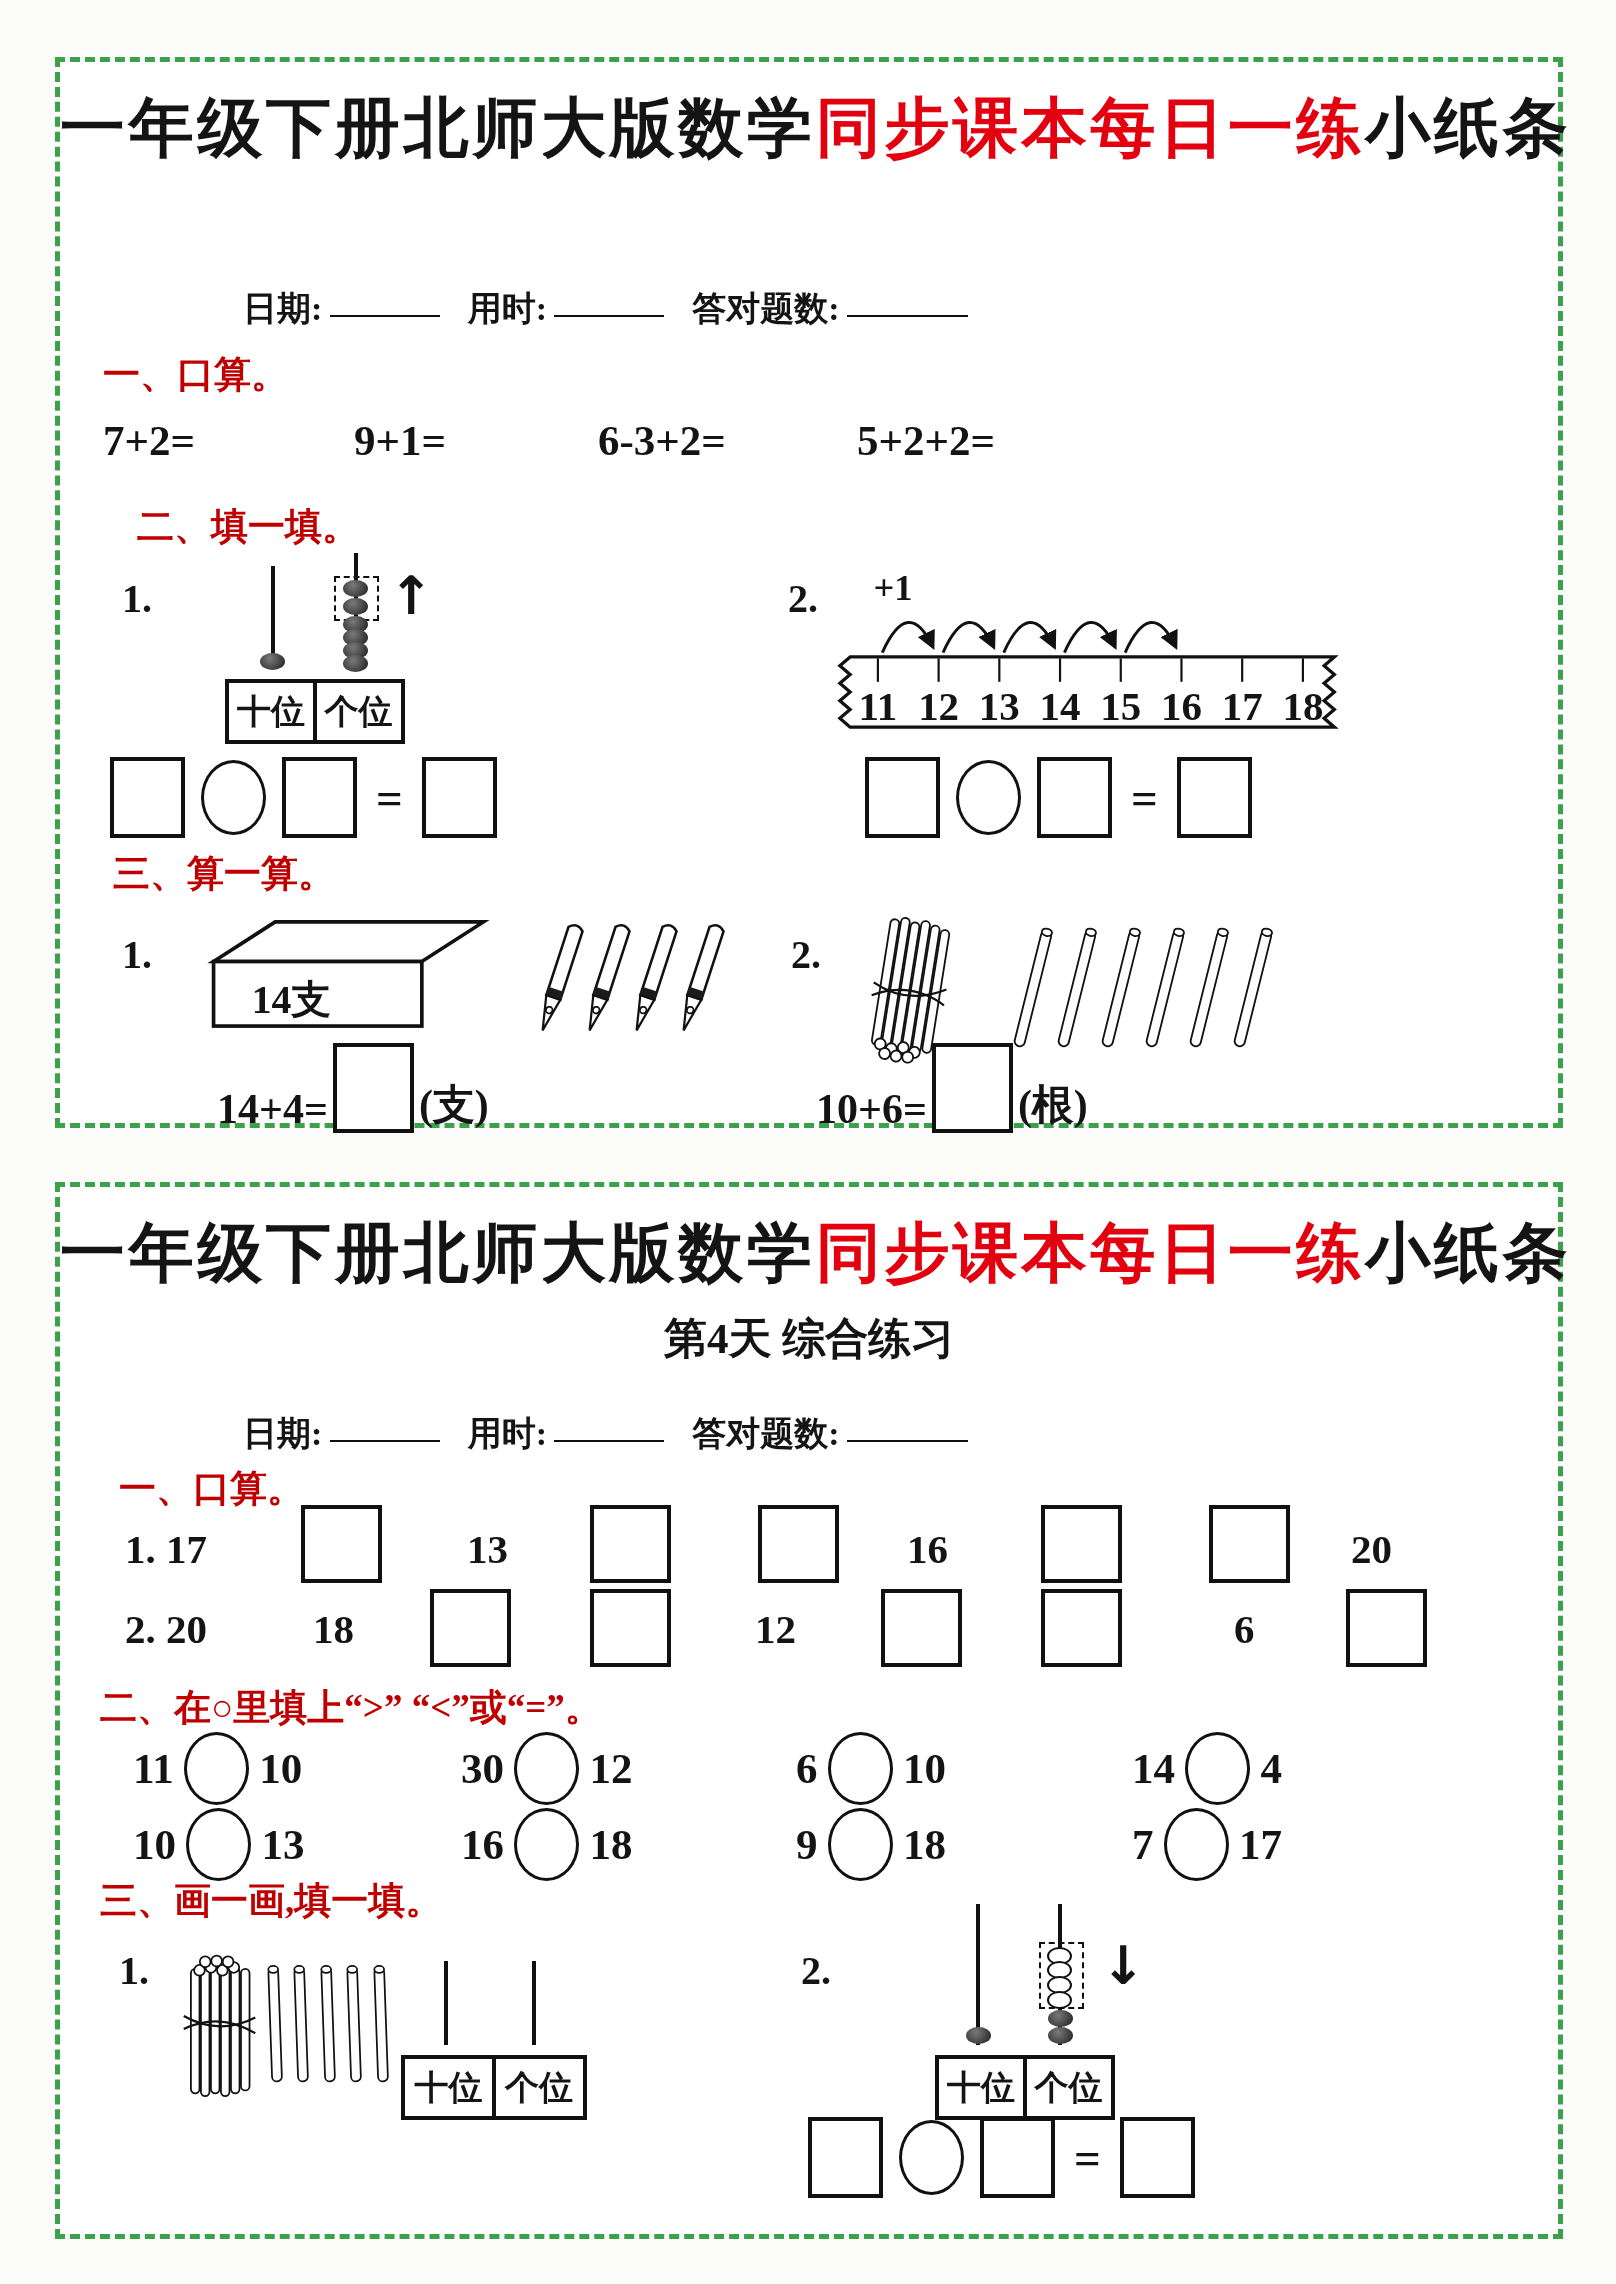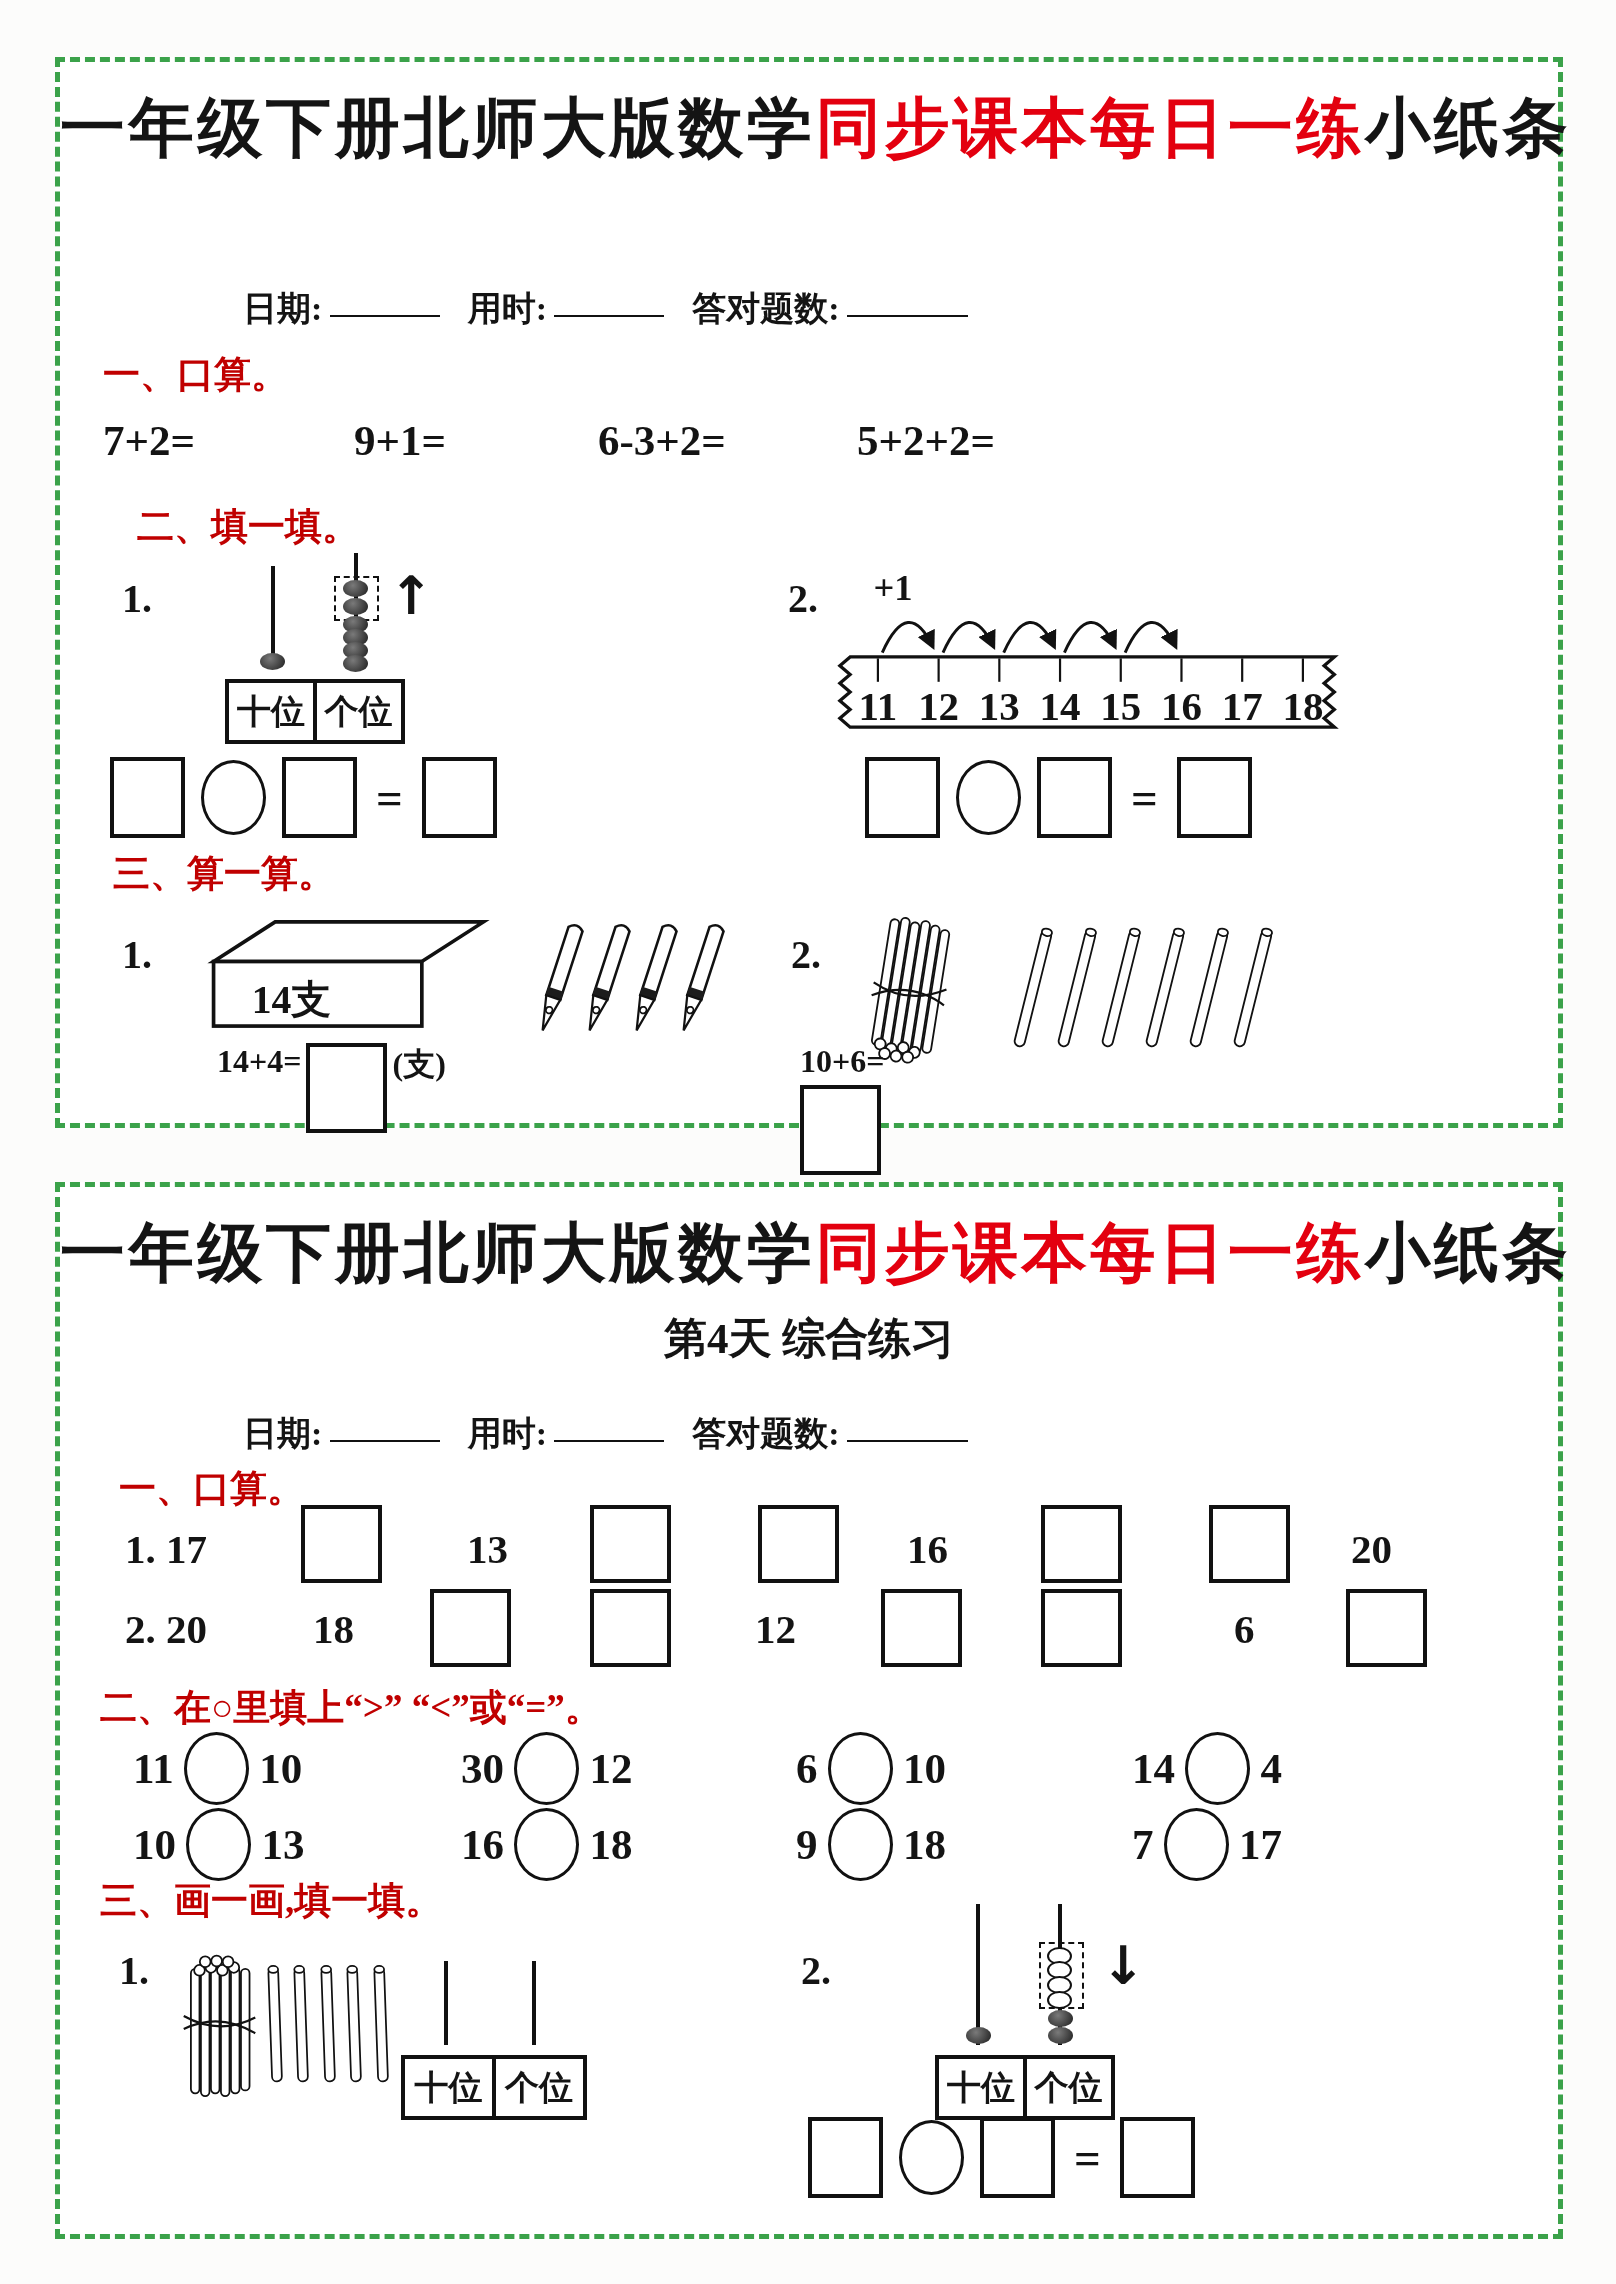--- a/index.html
+++ b/index.html
@@ -15,21 +15,21 @@
   .meta{left:183px;top:224px;font-size:34px;font-weight:bold;white-space:nowrap;}
   .blank{display:inline-block;border-bottom:2.9px solid #111;width:110px;height:7.3px;margin:0 28px 2.9px 7.3px;}
   .sec{font-size:37px;font-weight:bold;color:var(--hred);white-space:nowrap;}
   .qnum{font-size:40px;font-weight:bold;}
   .prob{font-size:43px;font-weight:bold;white-space:nowrap;}
   
   .eqrow{display:flex;align-items:center;gap:16px;}
   .ebox{width:67px;height:73px;border:4.4px solid #111;background:#fff;}
   .ecirc{width:59px;height:69px;border:3.7px solid #111;border-radius:50%;background:#fff;}
   .eeq{font-size:47px;font-weight:bold;margin:0 2.9px;}
-  .eq-line{display:flex;align-items:flex-start;gap:5px;font-size:32px;font-weight:bold;white-space:nowrap;}
+  .eq-line{display:flex;align-items:flex-end;gap:5px;font-size:42px;font-weight:bold;white-space:nowrap;}
   .abox{width:73px;height:82px;border:4.4px solid #111;background:#fff;}
   
   .pv{display:flex;margin-top:10px;}
   .pv-cell{width:84px;height:57px;border:4.4px solid #111;display:flex;align-items:center;
            justify-content:center;font-size:34px;font-weight:bold;background:#fff;}
   .pv-cell + .pv-cell{margin-left:-4.4px;}
   .rod{position:absolute;width:3.7px;background:#111;}
   .bead{position:absolute;width:25px;height:17px;border-radius:50%;
         background:radial-gradient(circle at 40% 32%,#7a7a7a,#1b1b1b);}
   .bead.white{width:20.5px;height:14px;background:#fff;border:2.9px solid #111;}
@@ -208,21 +208,21 @@
         <rect x="4" y="10" width="14" height="162" rx="7" fill="#fff" stroke="#111" stroke-width="2.5"></rect>
         <ellipse cx="11" cy="12" rx="7" ry="5" fill="#fff" stroke="#111" stroke-width="2.5"></ellipse>
       </svg><svg class="stk" style="transform:rotate(14deg);margin-right:26.4px;" width="17.6" height="132" viewBox="0 0 24 180">
         <rect x="4" y="10" width="14" height="162" rx="7" fill="#fff" stroke="#111" stroke-width="2.5"></rect>
         <ellipse cx="11" cy="12" rx="7" ry="5" fill="#fff" stroke="#111" stroke-width="2.5"></ellipse>
       </svg><svg class="stk" style="transform:rotate(14deg);" width="17.6" height="132" viewBox="0 0 24 180">
         <rect x="4" y="10" width="14" height="162" rx="7" fill="#fff" stroke="#111" stroke-width="2.5"></rect>
         <ellipse cx="11" cy="12" rx="7" ry="5" fill="#fff" stroke="#111" stroke-width="2.5"></ellipse>
       </svg>
   </div>
-  <div class="abs eq-line" style="left:740px;top:981px;flex-direction:column;">
+  <div class="abs eq-line" style="left:756px;top:981px;">
     <span>10+6=</span>
     <div class="abox"></div>
     <span>(根)</span>
   </div>
 </section>
 
 <section class="paper" id="p2" style="top:1182px;height:1047px;">
 
   <div class="abs bigtitle">
     <span>一年级下册北师大版数学</span><span class="red">同步课本每日一练</span><span>小纸条</span>

